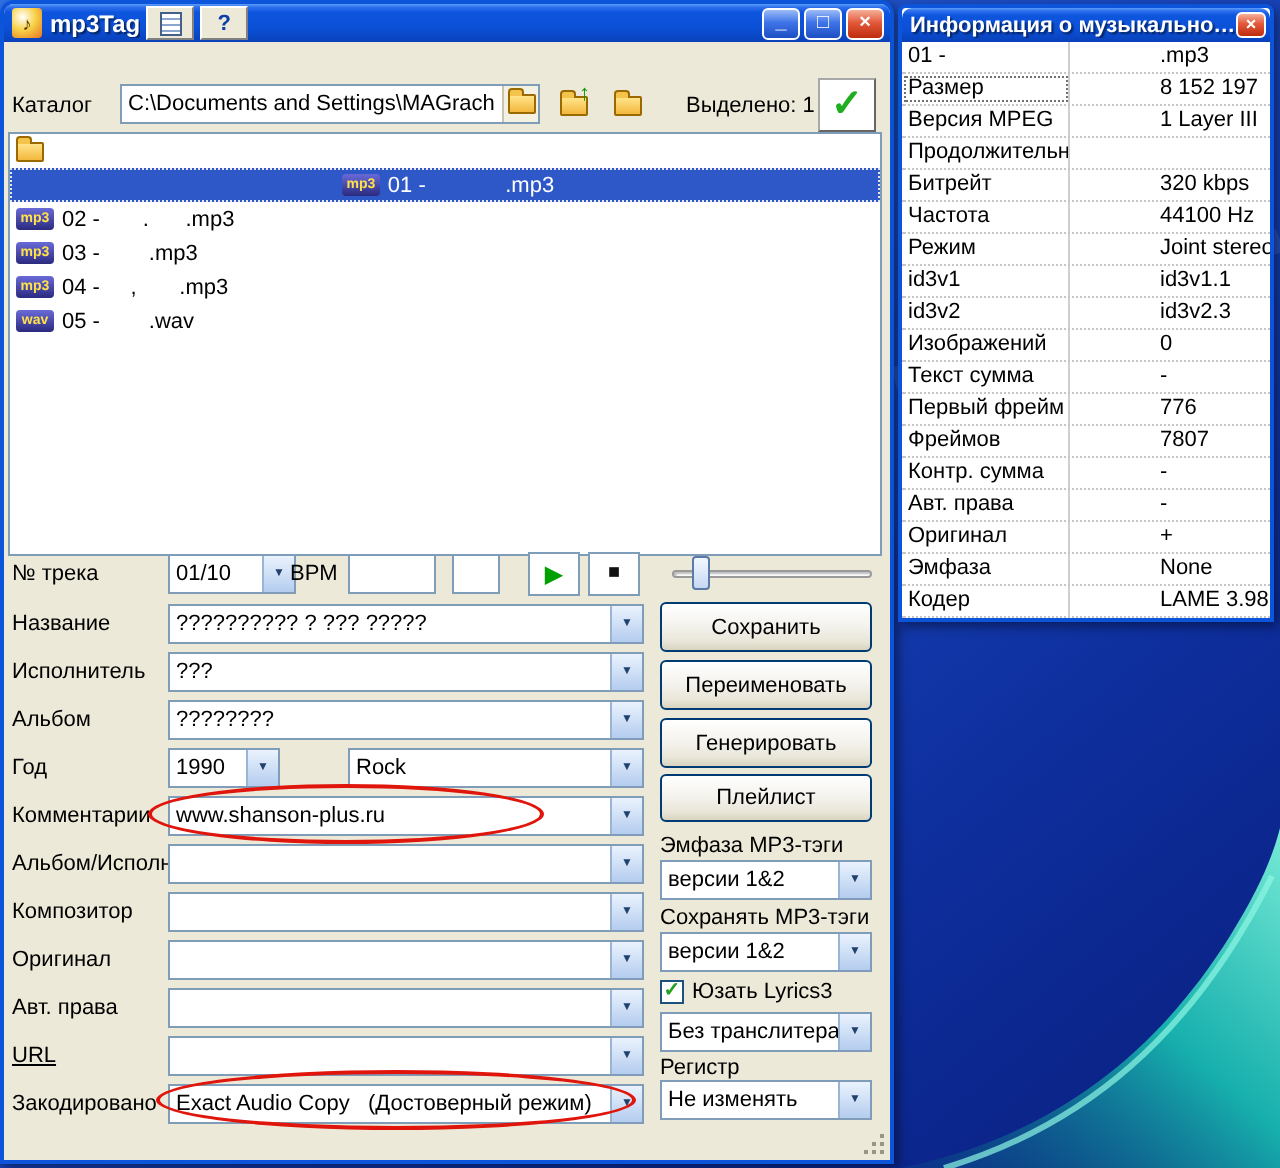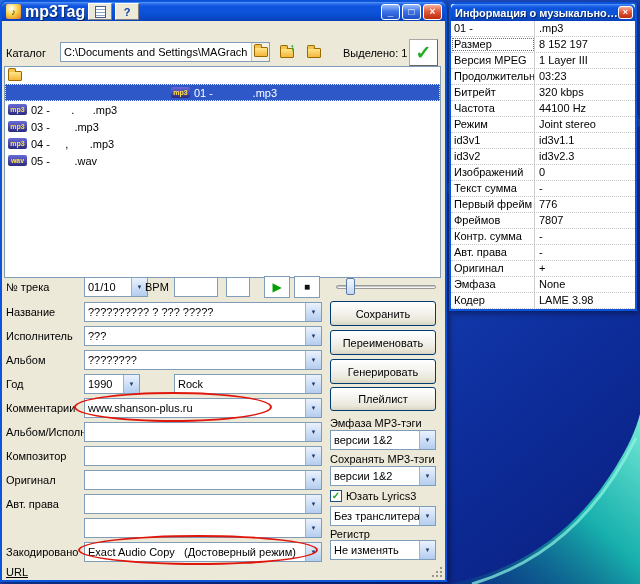--- a/index.html
+++ b/index.html
@@ -7,41 +7,41 @@
   body { font-family:"Liberation Sans", sans-serif; font-size:11px; color:#000; }
 
   .desktop { position:relative; width:640px; height:584px; overflow:hidden; background:#0a2183; }
   .wallpaper { position:absolute; inset:0; z-index:0; }
 
   
   .window { position:absolute; border:2px solid #0c55da; background:#ECE9D8; box-shadow:2px 2px 6px rgba(0,0,0,.45); }
   .titlebar { height:19px; display:flex; align-items:center; padding:0 3px 0 4px; position:relative;
     background:linear-gradient(180deg,#5a9cf9 0%,#2d6eee 9%,#0e55de 22%,#0b51d8 60%,#0946c4 88%,#0a40b8 100%);
     border-radius:5px 5px 0 0; }
-  .title-text { color:#fff; font-weight:bold; font-size:16px; text-shadow:1px 1px 1px rgba(0,0,0,.55); margin-left:4px; white-space:nowrap; overflow:hidden; text-overflow:ellipsis; }
+  .title-text { color:#fff; font-weight:bold; font-size:12px; text-shadow:1px 1px 1px rgba(0,0,0,.55); margin-left:4px; white-space:nowrap; overflow:hidden; text-overflow:ellipsis; }
   .winbtns { margin-left:auto; display:flex; gap:2px; }
   .wbtn { width:19px; height:16px; border:1px solid #fff; border-radius:3px; color:#fff; font-weight:bold; font-size:10px;
     display:flex; align-items:center; justify-content:center; line-height:1; cursor:default; }
   .wbtn.min, .wbtn.max { background:linear-gradient(180deg,#9cbcf8,#3f74e8 45%,#1e4fc4); }
   .wbtn.close { background:linear-gradient(180deg,#f6b09a,#e2593a 45%,#bf2c0e); }
   .client { position:absolute; left:0; right:0; top:19px; bottom:0; background:#ECE9D8; overflow:hidden; }
 
   
   .main-window { left:0; top:0; width:447px; height:582px; border-radius:7px 7px 0 0; z-index:1; }
   .app-icon { width:15px; height:15px; border-radius:2px; background:radial-gradient(circle at 35% 30%,#fff,#f7d34a 45%,#e8741e);
     display:flex; align-items:center; justify-content:center; font-size:9px; color:#5a2d00; flex:0 0 auto; }
   .tb-mini { width:24px; height:17px; margin-left:3px; background:#ECE9D8; border:1px solid #fff;
     border-right-color:#808080; border-bottom-color:#808080; display:flex; align-items:center; justify-content:center; cursor:default; }
   .tb-mini:first-of-type { margin-left:12px; }
   .page-icon { width:11px; height:12px; background:#fff; border:1px solid #44608a;
     background-image:repeating-linear-gradient(180deg,#fff 0 2px,#8aa6cc 2px 3px); }
   .help-glyph { color:#0b3ea8; font-weight:bold; font-size:11px; }
 
   .flabel { position:absolute; left:4px; white-space:nowrap; }
-  .underline { text-decoration:underline;margin-top:44px; }
+  .underline { text-decoration:underline; }
 
   .combo { position:absolute; height:20px; border:1px solid #7F9DB9; background:#fff; display:flex; align-items:stretch; }
   .combo input { flex:1; min-width:0; border:none; outline:none; background:transparent; font:11px "Liberation Sans",sans-serif; padding:0 3px; }
   .combo .val { flex:1; display:flex; align-items:center; padding:0 3px; white-space:nowrap; overflow:hidden; }
   .combo .arrow { width:16px; flex:0 0 auto; border-left:1px solid #9ab4d6; font-size:6px; color:#21406b;
     background:linear-gradient(180deg,#eaf2fd,#cfe0f6 50%,#b4ccef); display:flex; align-items:center; justify-content:center; cursor:default; }
   .folder-btn { width:18px; flex:0 0 auto; display:flex; align-items:center; justify-content:center; cursor:default; background:#f3f0e4; border-left:1px solid #c9c4ae; }
 
   .cssfolder { position:relative; display:inline-block; width:14px; height:10px;
     background:linear-gradient(180deg,#ffe48a,#f3b73c); border:1px solid #9a6a00; border-radius:1px; }
@@ -91,21 +91,21 @@
   .grip { position:absolute; right:2px; bottom:2px; width:14px; height:14px; }
   .grip::after { content:""; position:absolute; right:1px; bottom:1px; width:2px; height:2px; background:#9a9684;
     box-shadow:-4px 0 #9a9684, -8px 0 #9a9684, 0 -4px #9a9684, -4px -4px #9a9684, 0 -8px #9a9684; }
 
   
   .info-window { left:449px; top:2px; width:188px; height:309px; border-radius:4px 4px 0 0; z-index:2; background:#fff; }
   .info-window .titlebar { height:17px; padding:0 2px 0 4px; }
   .info-window .title-text { font-size:11px; margin-left:0; }
   .info-window .wbtn { width:15px; height:13px; font-size:9px; }
   .info-body { position:absolute; left:0; right:0; top:17px; bottom:0; background:#fff; overflow:hidden; }
-  .irow { display:flex; height:16px; border-bottom:1px dotted #c6c6c6; line-height:15px; }
+  .irow { display:flex; height:16px; border-bottom:1px dotted #c6c6c6; line-height:15px;gap:41px; }
   .ilabel { width:84px; flex:0 0 auto; border-right:1px solid #cfcfcf; padding-left:3px; white-space:nowrap; overflow:hidden; }
   .ilabel.focus { outline:1px dotted #707070; outline-offset:-2px; }
   .ival { flex:1; padding-left:4px; white-space:nowrap; overflow:hidden; }
 </style>
 </head>
 <body>
 
 <div class="desktop">
 
   <svg class="wallpaper" width="640" height="584" viewBox="0 0 640 584">
@@ -342,21 +342,20 @@
       <div class="irow">
           <span class="ilabel focus">Размер</span>
           <span class="ival">8 152 197</span>
         </div>
       <div class="irow">
           <span class="ilabel">Версия MPEG</span>
           <span class="ival">1 Layer III</span>
         </div>
       <div class="irow">
           <span class="ilabel">Продолжительн</span>
-          <span class="ival">03:23</span>
         </div>
       <div class="irow">
           <span class="ilabel">Битрейт</span>
           <span class="ival">320 kbps</span>
         </div>
       <div class="irow">
           <span class="ilabel">Частота</span>
           <span class="ival">44100 Hz</span>
         </div>
       <div class="irow">

